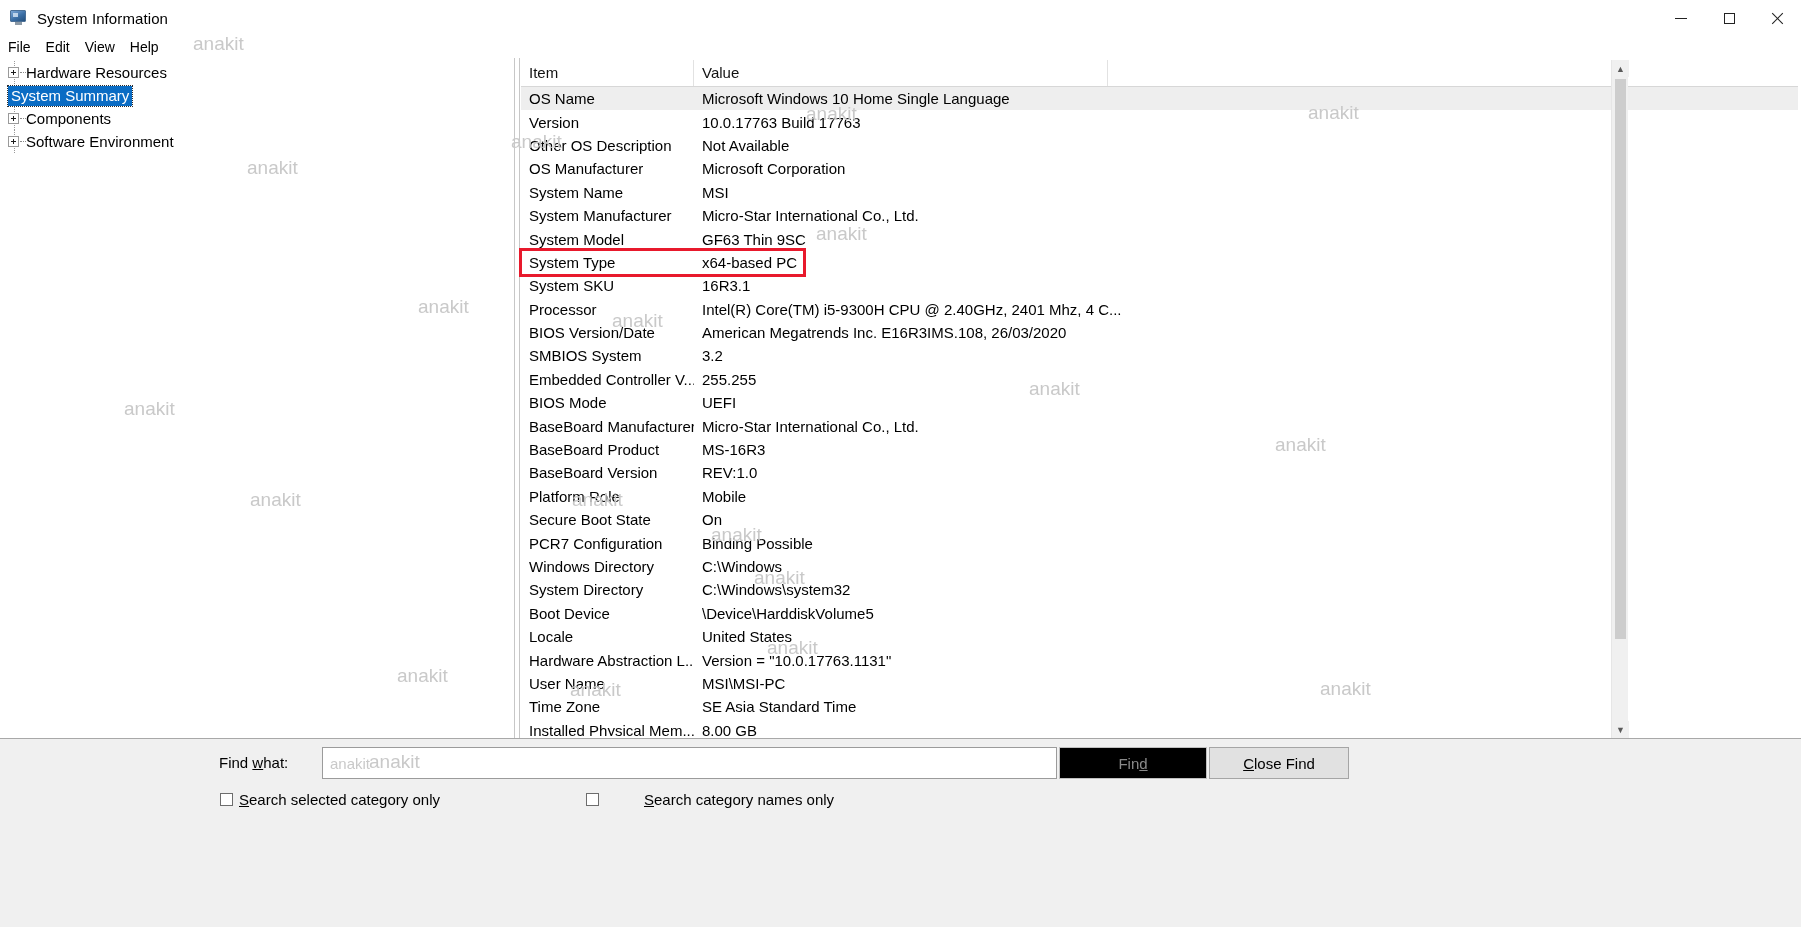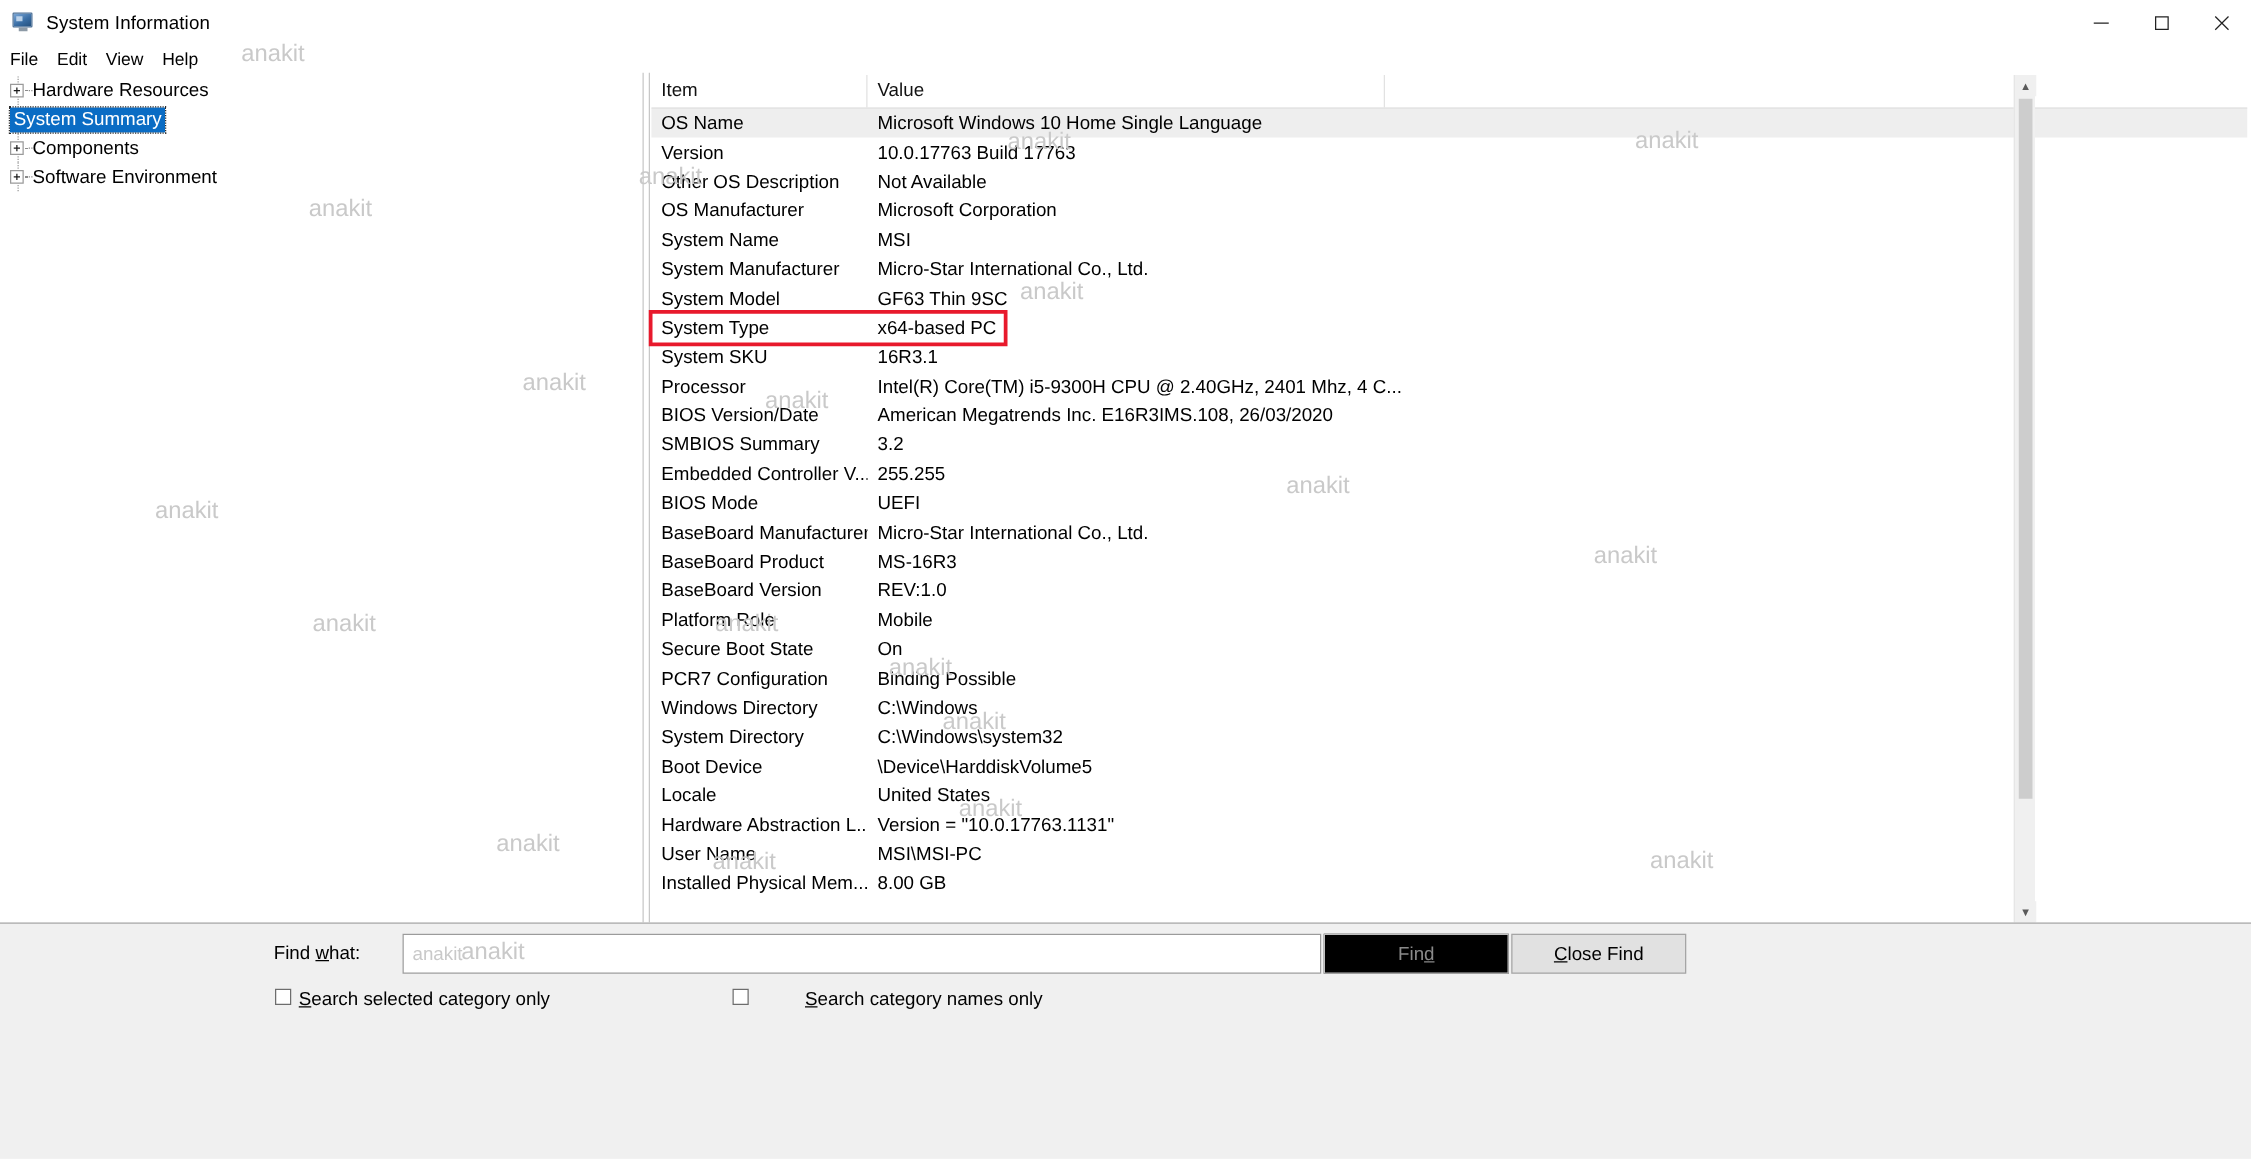--- a/index.html
+++ b/index.html
@@ -309,21 +309,21 @@
   .btn.close-find-btn {
     left: 1209px; top: 8px; width: 140px;
     background: #e1e1e1;
     color: #000;
   }
   .btn u { text-decoration: underline; }
 
   .cbrow { position: absolute; top: 52px; left: 0; width: 100%; }
   .cb {
     position: absolute;
-    display: flex; align-items: flex-start;
+    display: flex; align-items: center;
     font-size: 15px; color: #000;
   }
   .cb .box {
     width: 13px; height: 13px;
     border: 1px solid #6d6d6d;
     background: #ffffff;
     box-sizing: border-box;
     margin-right: 6px;
     flex: 0 0 auto;
   }
@@ -453,21 +453,21 @@
           </div>
           <div class="lv-row">
             <div class="c-item">Processor</div>
             <div class="c-value">Intel(R) Core(TM) i5-9300H CPU @ 2.40GHz, 2401 Mhz, 4 C...</div>
           </div>
           <div class="lv-row">
             <div class="c-item">BIOS Version/Date</div>
             <div class="c-value">American Megatrends Inc. E16R3IMS.108, 26/03/2020</div>
           </div>
           <div class="lv-row">
-            <div class="c-item">SMBIOS Summary</div>
+            <div class="c-item">SMBIOS System</div>
             <div class="c-value">3.2</div>
           </div>
           <div class="lv-row">
             <div class="c-item">Embedded Controller V...</div>
             <div class="c-value">255.255</div>
           </div>
           <div class="lv-row">
             <div class="c-item">BIOS Mode</div>
             <div class="c-value">UEFI</div>
           </div>
@@ -511,20 +511,24 @@
             <div class="c-item">Locale</div>
             <div class="c-value">United States</div>
           </div>
           <div class="lv-row">
             <div class="c-item">Hardware Abstraction L...</div>
             <div class="c-value">Version = "10.0.17763.1131"</div>
           </div>
           <div class="lv-row">
             <div class="c-item">User Name</div>
             <div class="c-value">MSI\MSI-PC</div>
+          </div>
+          <div class="lv-row">
+            <div class="c-item">Time Zone</div>
+            <div class="c-value">SE Asia Standard Time</div>
           </div>
           <div class="lv-row">
             <div class="c-item">Installed Physical Mem...</div>
             <div class="c-value">8.00 GB</div>
           </div>
         </div>
     </div>
 
     <div class="annotation-rect" id="anno" style="left: 519px; top: 189.734px; width: 287px; height: 29.3906px;"></div>
   </div>

